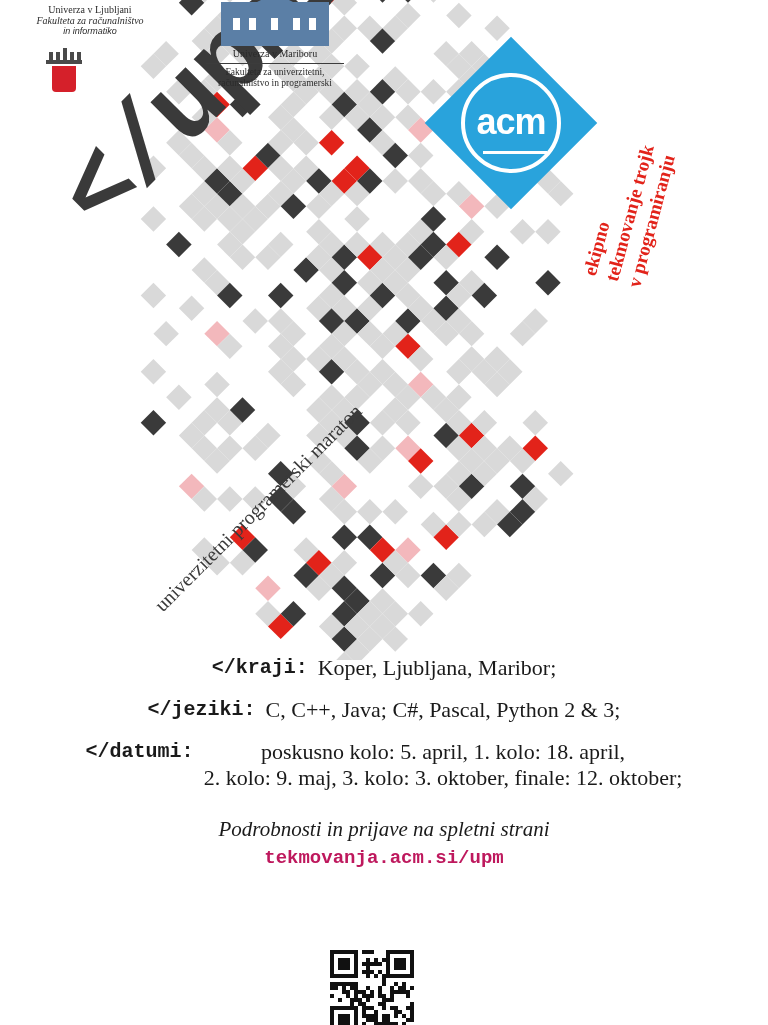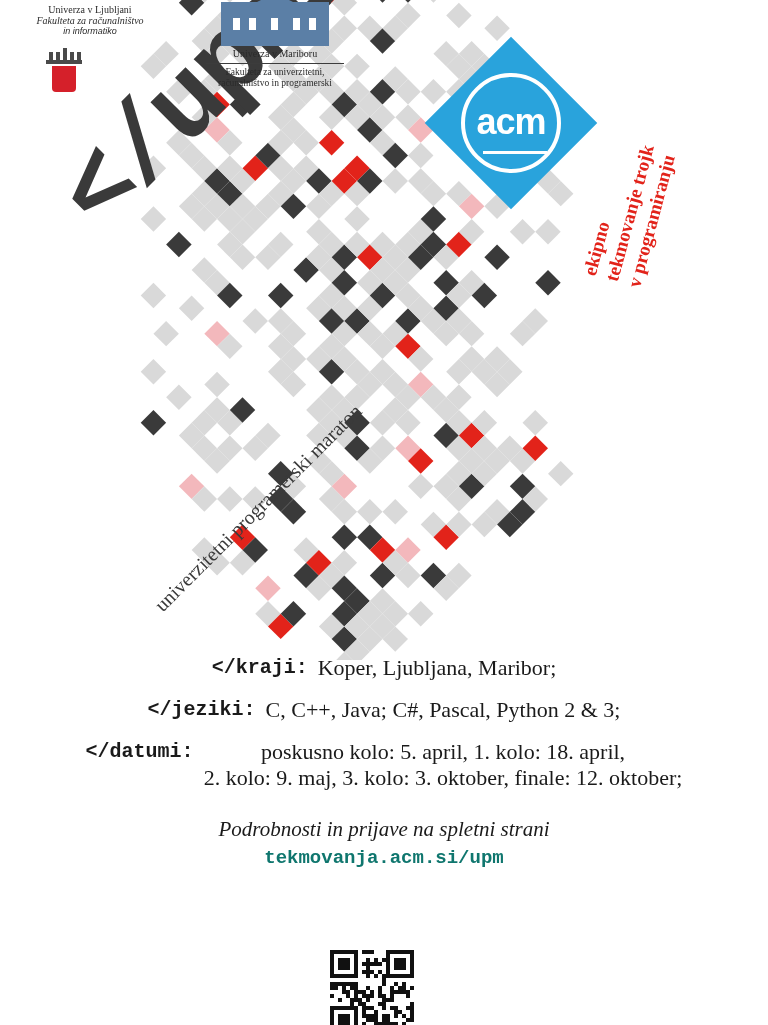--- a/index.html
+++ b/index.html
@@ -318,21 +318,21 @@
     font-style: italic;
     font-size: 21px;
     color: #1a1a1a;
   }
   .url {
     margin-top: 5px;
     text-align: center;
     font-family: "Liberation Mono", monospace;
     font-weight: 700;
     font-size: 19px;
-    color: #0f766e;
+    color: #be185d;
   }
 
   
   .qr {
     position: absolute;
     left: 330px; top: 950px;
     width: 84px; height: 84px;
     z-index: 60;
   }
   .qr i {

